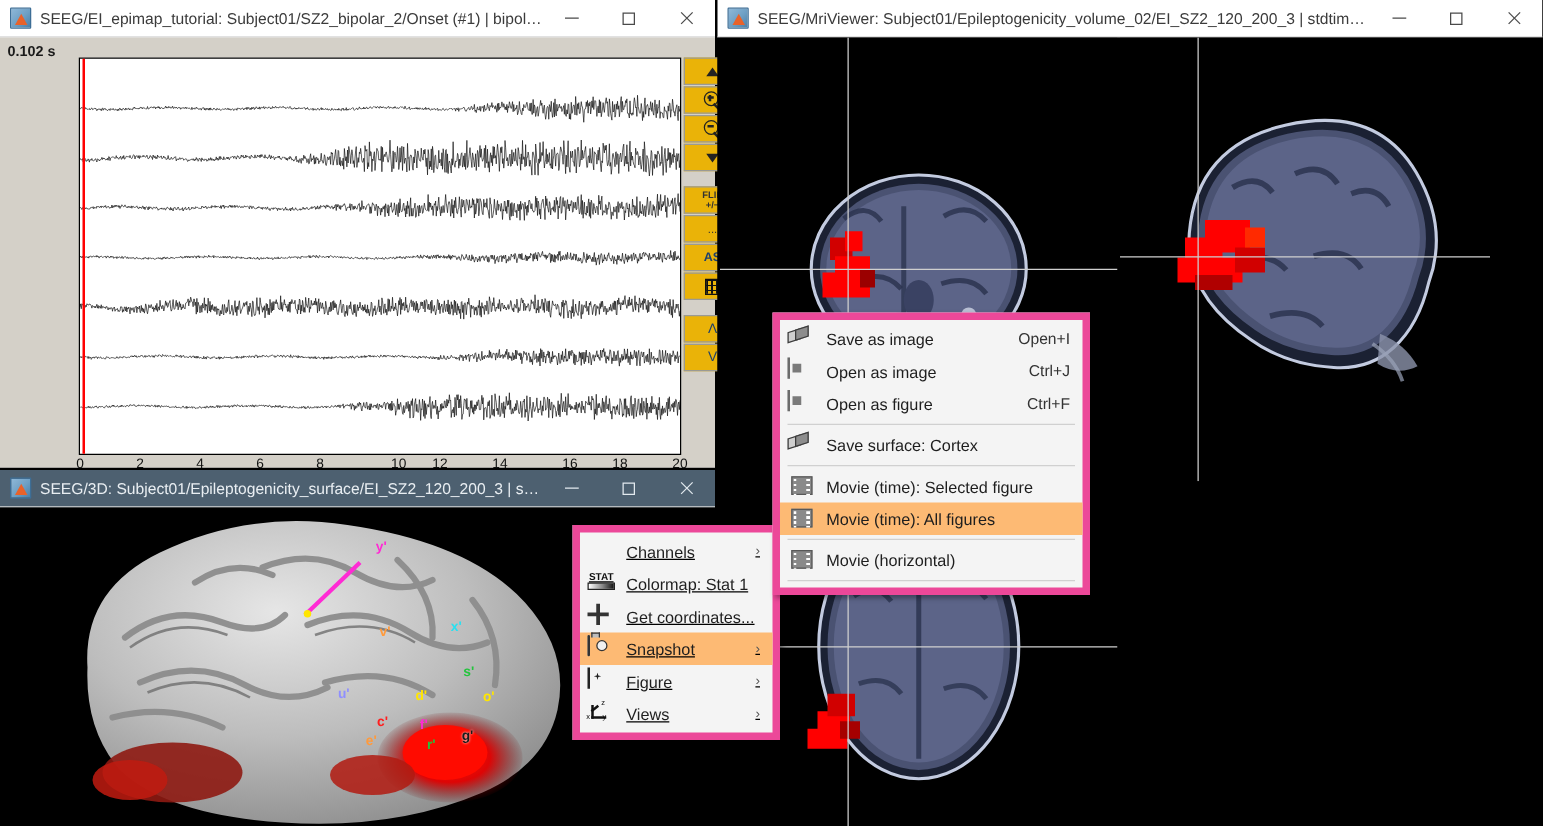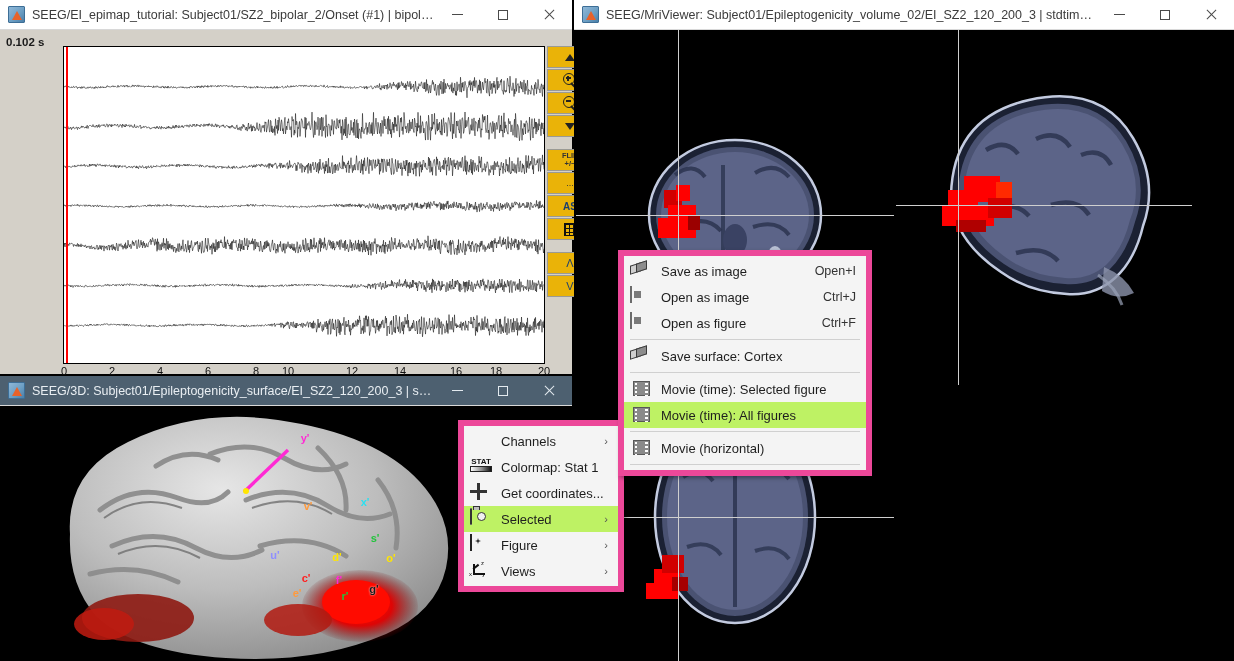--- a/index.html
+++ b/index.html
@@ -115,28 +115,28 @@
 
   
   .menu {
     position: absolute; background: #f4f4f4; border: 6px solid #ec4899;
     box-shadow: 2px 2px 4px rgba(0,0,0,0.35); padding: 2px 0; z-index: 50;
   }
   .mitem {
     display: flex; align-items: center; height: 26px; padding: 0 10px 0 6px;
     font-size: 13px; color: #1e1e1e; white-space: nowrap; cursor: default;
   }
-  .mitem.sel { background: #bef264; justify-content: space-between; }
+  .mitem.sel { background: #fdba74; justify-content: space-between; }
   .mic { width: 22px; height: 20px; flex: 0 0 22px; margin-right: 9px; position: relative; }
   .mlabel { flex: 1 1 auto; }
   .maccel { margin-left: 34px; color: #333; font-size: 12.5px; }
   .marrow { margin-left: 26px; color: #555; font-size: 11px; }
   .msep { height: 1px; background: #d0d0d0; margin: 3px 6px; }
   #menu-snapshot { left: 618px; top: 250px; width: 254px; }
-  #menu-main { left: 458px; top: 420px; width: 166px; }
+  #menu-main { left: 458px; top: 420px; width: 166px; text-decoration: underline; }
 
   
   .ic-film {
     width: 17px; height: 15px; background: #8a8a8a; border: 1px solid #585858;
     display: block; margin: 2px auto 0; position: relative;
   }
   .ic-film::before, .ic-film::after {
     content: ""; position: absolute; top: 1px; width: 2.5px; height: 13px;
     background: repeating-linear-gradient(to bottom,#fff 0 2px,#8a8a8a 2px 4px);
   }
@@ -249,21 +249,21 @@
           </svg>
       </div>
 
       <div id="eeg-labels"></div>
       <div id="eeg-xaxis">
           <div class="xt" style="left: 1px;">0</div>
           <div class="xt" style="left: 49px;">2</div>
           <div class="xt" style="left: 97px;">4</div>
           <div class="xt" style="left: 145px;">6</div>
           <div class="xt" style="left: 193px;">8</div>
-          <div class="xt" style="left: 225px;">10</div>
+          <div class="xt" style="left: 256px;">10</div>
           <div class="xt" style="left: 289px;">12</div>
           <div class="xt" style="left: 337px;">14</div>
           <div class="xt" style="left: 393px;">16</div>
           <div class="xt" style="left: 433px;">18</div>
           <div class="xt" style="left: 481px;">20</div>
         </div>
       <div id="eeg-xlabel">Time (s)</div>
 
       <div id="eeg-tools">
         <div class="etool">
@@ -496,21 +496,21 @@
         <span class="mic"><span class="ic-stat"><b>STAT</b><u></u></span></span>
         <span class="mlabel">Colormap: Stat 1</span>
         <span class="marrow">›</span>
       </div>
       <div class="mitem">
         <span class="mic"><span class="ic-cross"></span></span>
         <span class="mlabel">Get coordinates...</span>
       </div>
       <div class="mitem sel">
         <span class="mic"><span class="ic-cam"></span></span>
-        <span class="mlabel">Selected</span>
+        <span class="mlabel">Snapshot</span>
         <span class="marrow">›</span>
       </div>
       <div class="mitem">
         <span class="mic"><span class="ic-fig"></span></span>
         <span class="mlabel">Figure</span>
         <span class="marrow">›</span>
       </div>
       <div class="mitem">
         <span class="mic"><span class="ic-axes"><i style="left:3px;top:3px;width:1.8px;height:11px"></i><i style="left:3px;top:12px;width:12px;height:1.8px"></i><i style="left:3px;top:7px;width:7px;height:1.6px;transform:rotate(-38deg);transform-origin:left center"></i><i style="left:11px;top:-1px;font-style:normal;background:none">z</i><i style="left:-1px;top:10px;font-style:normal;background:none">x</i><i style="left:12px;top:10px;font-style:normal;background:none">y</i></span></span>
         <span class="mlabel">Views</span>

